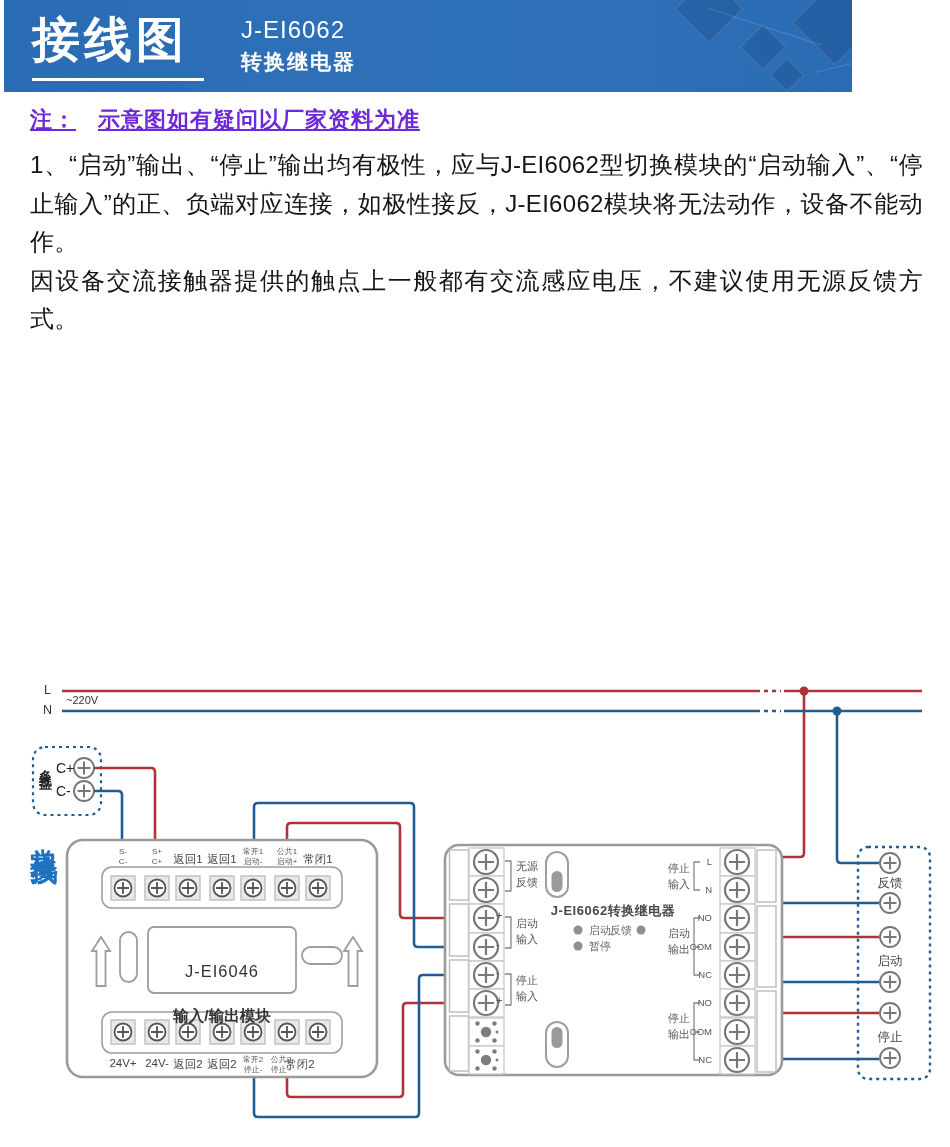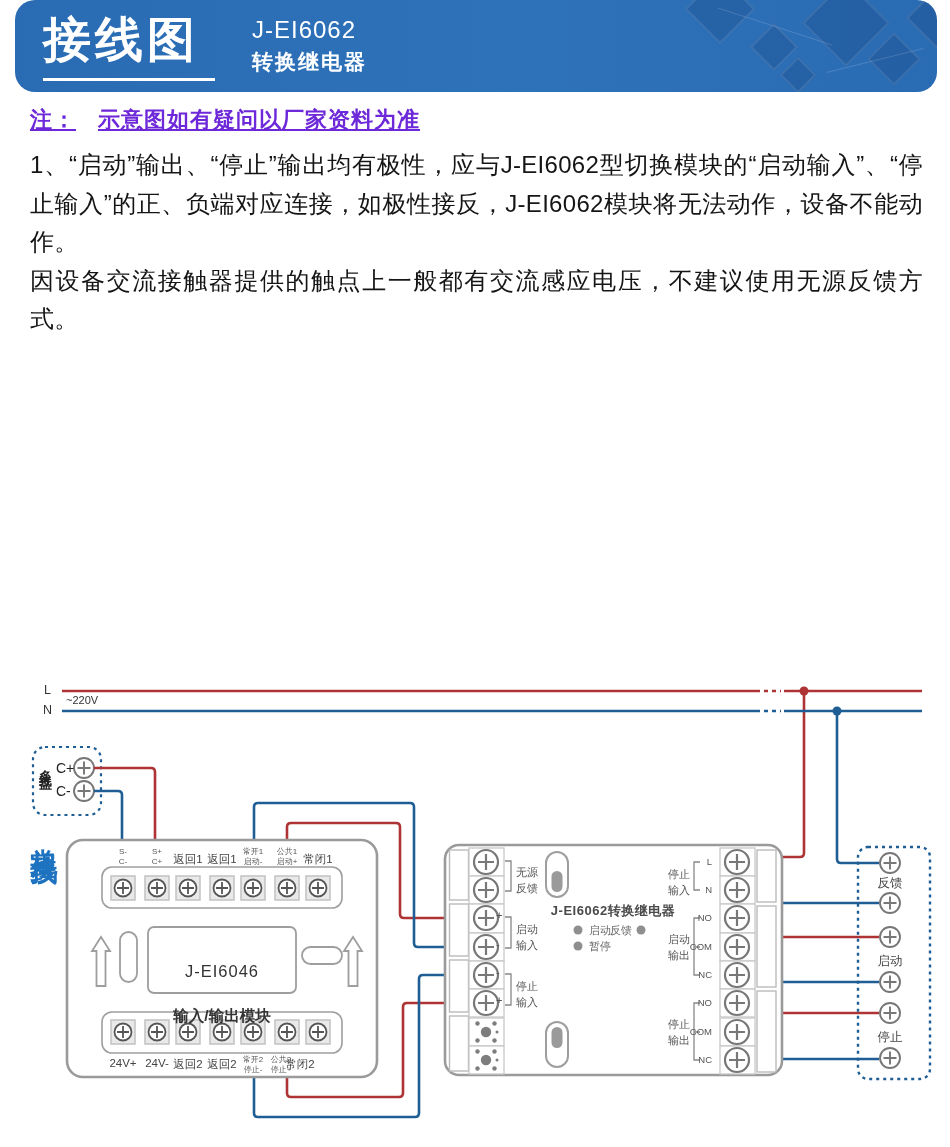--- a/index.html
+++ b/index.html
@@ -1,20 +1,20 @@
 <!DOCTYPE html>
 <html><head>
 <meta charset="utf-8">
 <style>
   html,body{margin:0;padding:0;background:#fff;}
   body{width:950px;height:1147px;position:relative;overflow:hidden;
        font-family:"Liberation Sans","DejaVu Sans",sans-serif;color:#1a1a1a;}
   
-  .header{position:absolute;left:15px;top:0;width:922px;height:92px;
-          background:linear-gradient(90deg,#2a6cb4 0%,#2e72ba 55%,#2a6cb4 100%);overflow:hidden;border-radius:20px;}
+  .header{position:absolute;left:4px;top:0;width:848px;height:92px;
+          background:linear-gradient(90deg,#2a6cb4 0%,#2e72ba 55%,#2a6cb4 100%);overflow:hidden;}
   .cube{position:absolute;border:2px solid rgba(255,255,255,0.10);
         background:rgba(10,40,90,0.18);transform:rotate(45deg);}
   .cline{position:absolute;height:1px;background:rgba(255,255,255,0.15);}
   .h-title{position:absolute;left:28px;top:8px;font-size:48px;font-weight:bold;color:#fff;letter-spacing:4px;}
   .h-underline{position:absolute;left:28px;top:78px;width:172px;height:3px;background:#fff;}
   .h-model{position:absolute;left:237px;top:16px;font-size:24px;color:#fff;letter-spacing:1px;}
   .h-device{position:absolute;left:237px;top:48px;font-size:21px;font-weight:bold;color:#fff;letter-spacing:2px;}
   
   .note{position:absolute;left:30px;top:105px;font-size:22px;font-weight:bold;color:#6d28d9;letter-spacing:1px;text-decoration:underline;}
   .note .gap{display:inline-block;width:22px;}
@@ -30,21 +30,21 @@
   .vert{writing-mode:vertical-rl;text-orientation:upright;}
   .panel-name{font-size:13px;font-weight:bold;color:#222;letter-spacing:4px;}
   .cpm{font-size:14px;color:#222;}
   .wiring{font-size:27px;font-weight:bold;color:#1e73c0;letter-spacing:3px;}
   .tl2{font-size:8px;line-height:9.5px;color:#555;text-align:center;transform:translateX(-50%);}
   .tl1{font-size:11.5px;color:#444;text-align:center;transform:translateX(-50%);}
   .mname{font-size:16.5px;color:#333;letter-spacing:1px;text-align:center;transform:translateX(-50%);}
   .msub{font-size:15.5px;font-weight:bold;color:#333;text-align:right;transform:translateX(-50%);margin-top:45px;}
   .rtitle{font-size:13px;font-weight:bold;color:#4a4a4a;letter-spacing:0.5px;transform:translateX(-50%);}
   .ledtxt{font-size:11px;color:#666;}
-  .grp{font-size:11px;color:#555;margin-top:6px;}
+  .grp{font-size:11px;color:#555;}
   .sign{font-size:11px;color:#555;}
   .ralign{transform:translateX(-100%);text-align:right;}
   .pin{font-size:9.5px;color:#555;}
   .cbl{font-size:12.5px;color:#444;transform:translateX(-50%);}
 </style>
 </head>
 <body>
 
 <div class="header">
   <div class="cube" style="left:680px;top:-16px;width:46px;height:46px;"></div>

